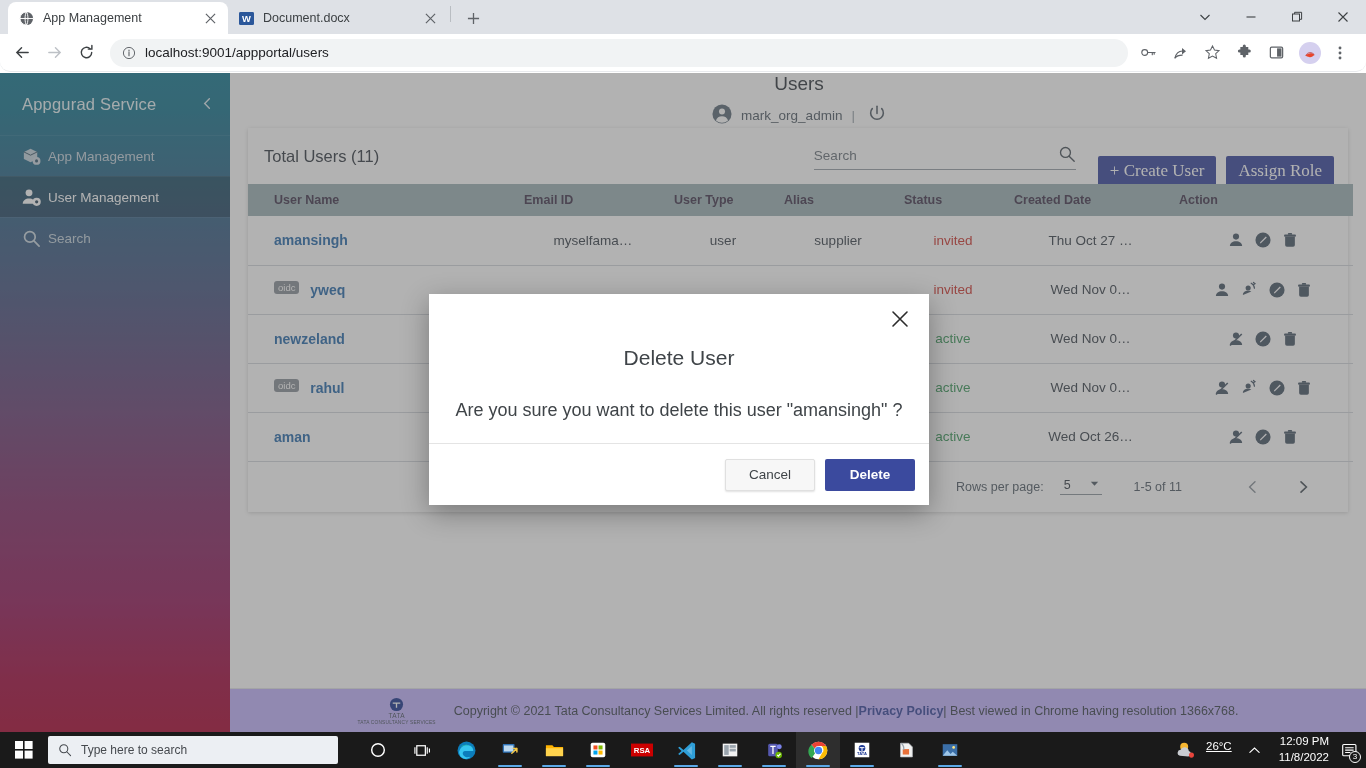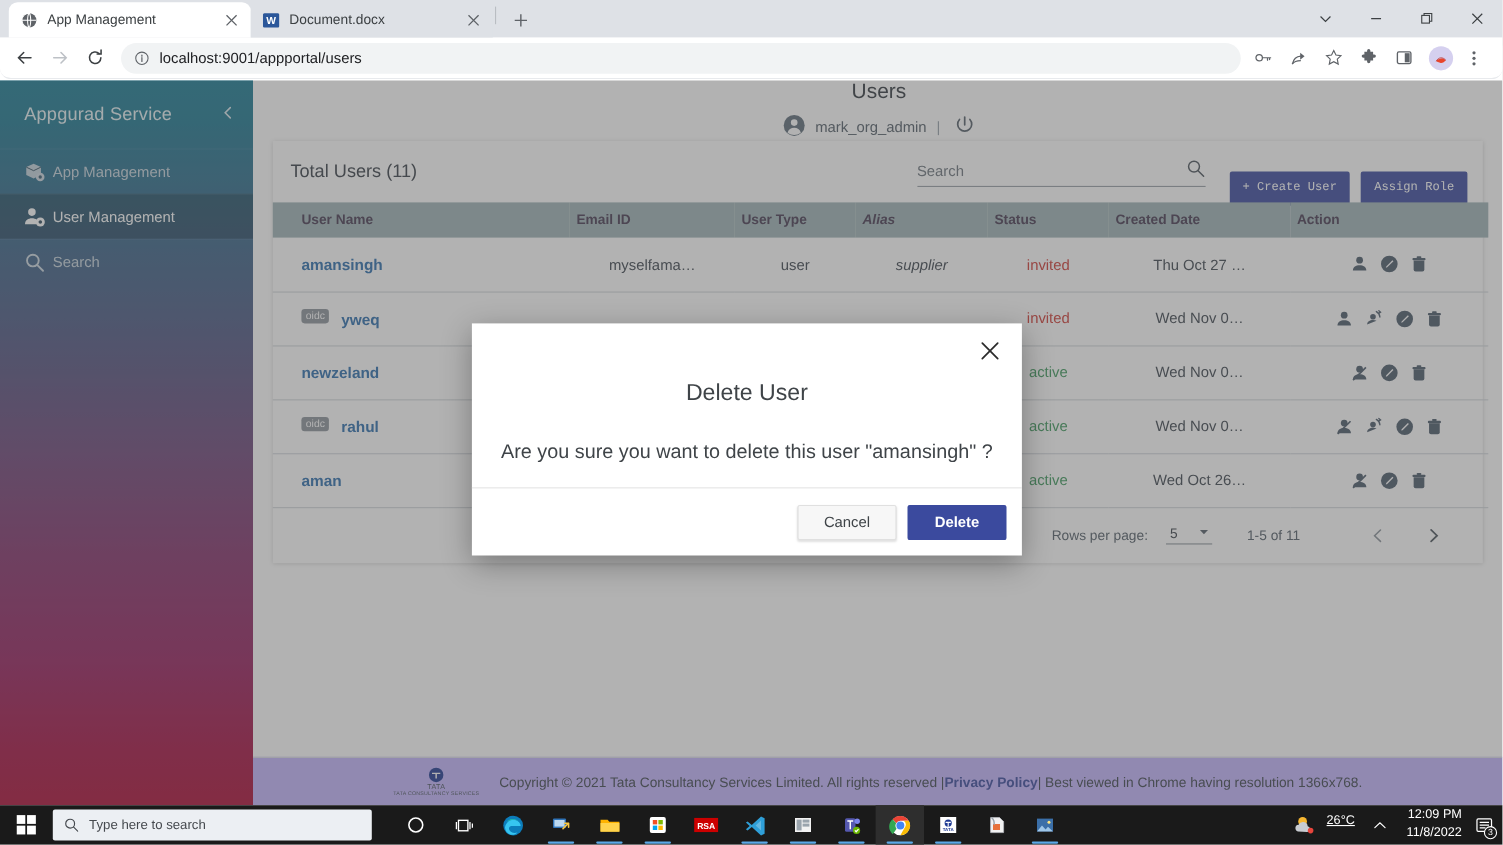--- a/index.html
+++ b/index.html
@@ -135,40 +135,40 @@
     width: 262px; border-bottom: 1px solid #9aa1a8; display: flex;
     align-items: center; height: 28px; margin-right: 22px;
   }
   .searchwrap input {
     flex: 1; border: 0; outline: none; background: transparent;
     font-size: 13.5px; color: #3a4149; font-family: "Liberation Sans", sans-serif;
   }
   .searchwrap input::placeholder { color: #6d767e; }
   .btn {
     height: 31px; border: 0; border-radius: 2px; color: #ffffff;
-    font-size: 11px; padding: 0 12px; cursor: pointer;
-    font-family: Liberation Mono, monospace; white-space: nowrap; margin-top: 30px;
+    font-size: 17px; padding: 0 12px; cursor: pointer;
+    font-family: Liberation Serif, serif; white-space: nowrap; margin-top: 30px;
   }
   .btn-create { background: #3b4a9e; margin-right: 10px; }
   .btn-assign { background: #3b4a9e; }
 
   table.users { width: 100%; border-collapse: collapse; table-layout: fixed; }
   table.users thead th {
     background: #9fb3b6; color: #473b52; font-size: 12.5px; font-weight: bold;
     height: 32px; text-align: left; padding: 0 6px;
   }
   table.users tbody td {
     height: 49px; font-size: 13.5px; color: #3f4750; padding: 0 6px;
     border-bottom: 1px solid #d3d8dc; overflow: hidden;
     white-space: nowrap; text-overflow: ellipsis;
   }
   .c-user { width: 270px; padding-left: 26px !important; }
   .c-email { width: 150px; text-align: center; }
   .c-type { width: 110px; text-align: center; }
-  .c-alias { width: 120px; text-align: center; font-style: italic; }
+  .c-alias { width: 120px; text-align: center; }
   .c-status { width: 110px; text-align: center; }
   .c-date { width: 165px; text-align: center; }
   .c-action { width: 180px; text-align: center; }
   thead .c-user { padding-left: 26px !important; }
   thead .c-email, thead .c-type, thead .c-alias,
   thead .c-status, thead .c-date, thead .c-action { text-align: center; }
 
   .uname { color: #2f6fae; font-weight: bold; font-size: 14px; }
   .oidc {
     display: inline-block; background: #8d949b; color: #ffffff;

